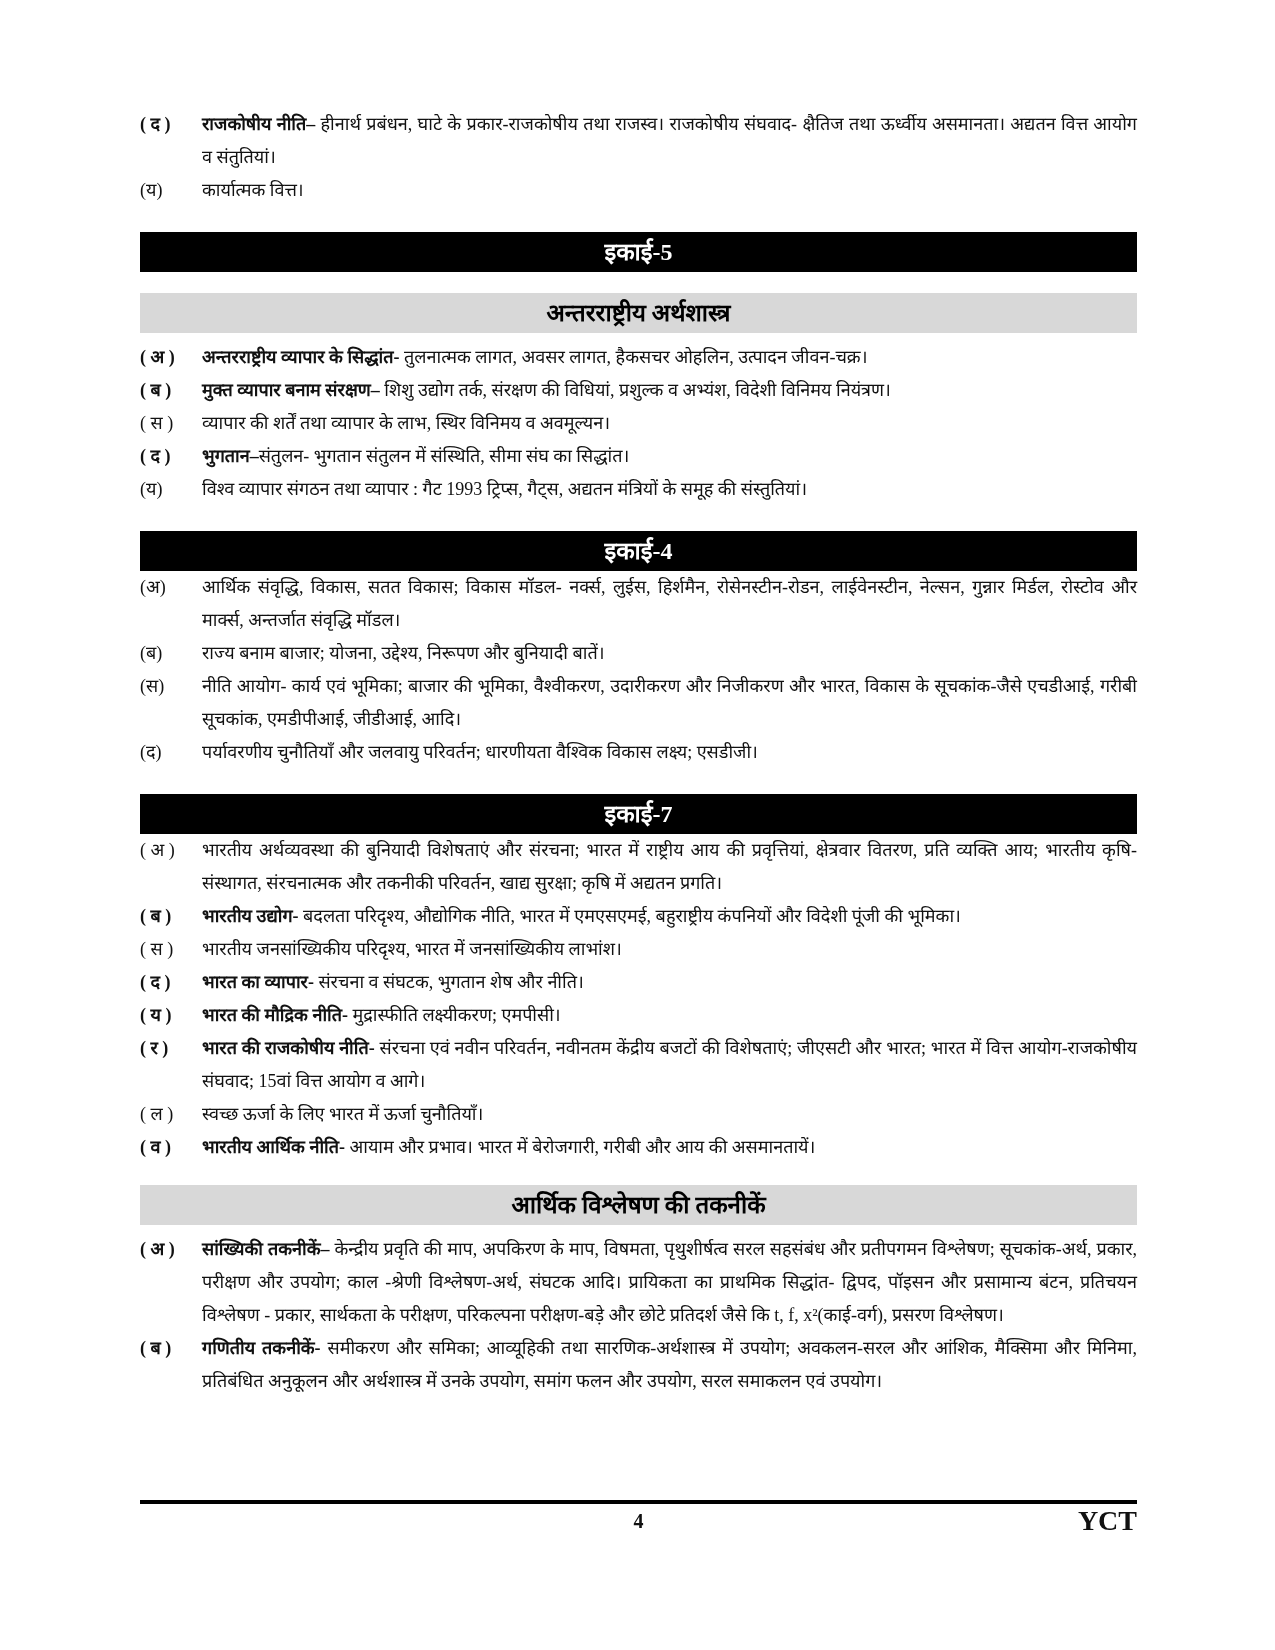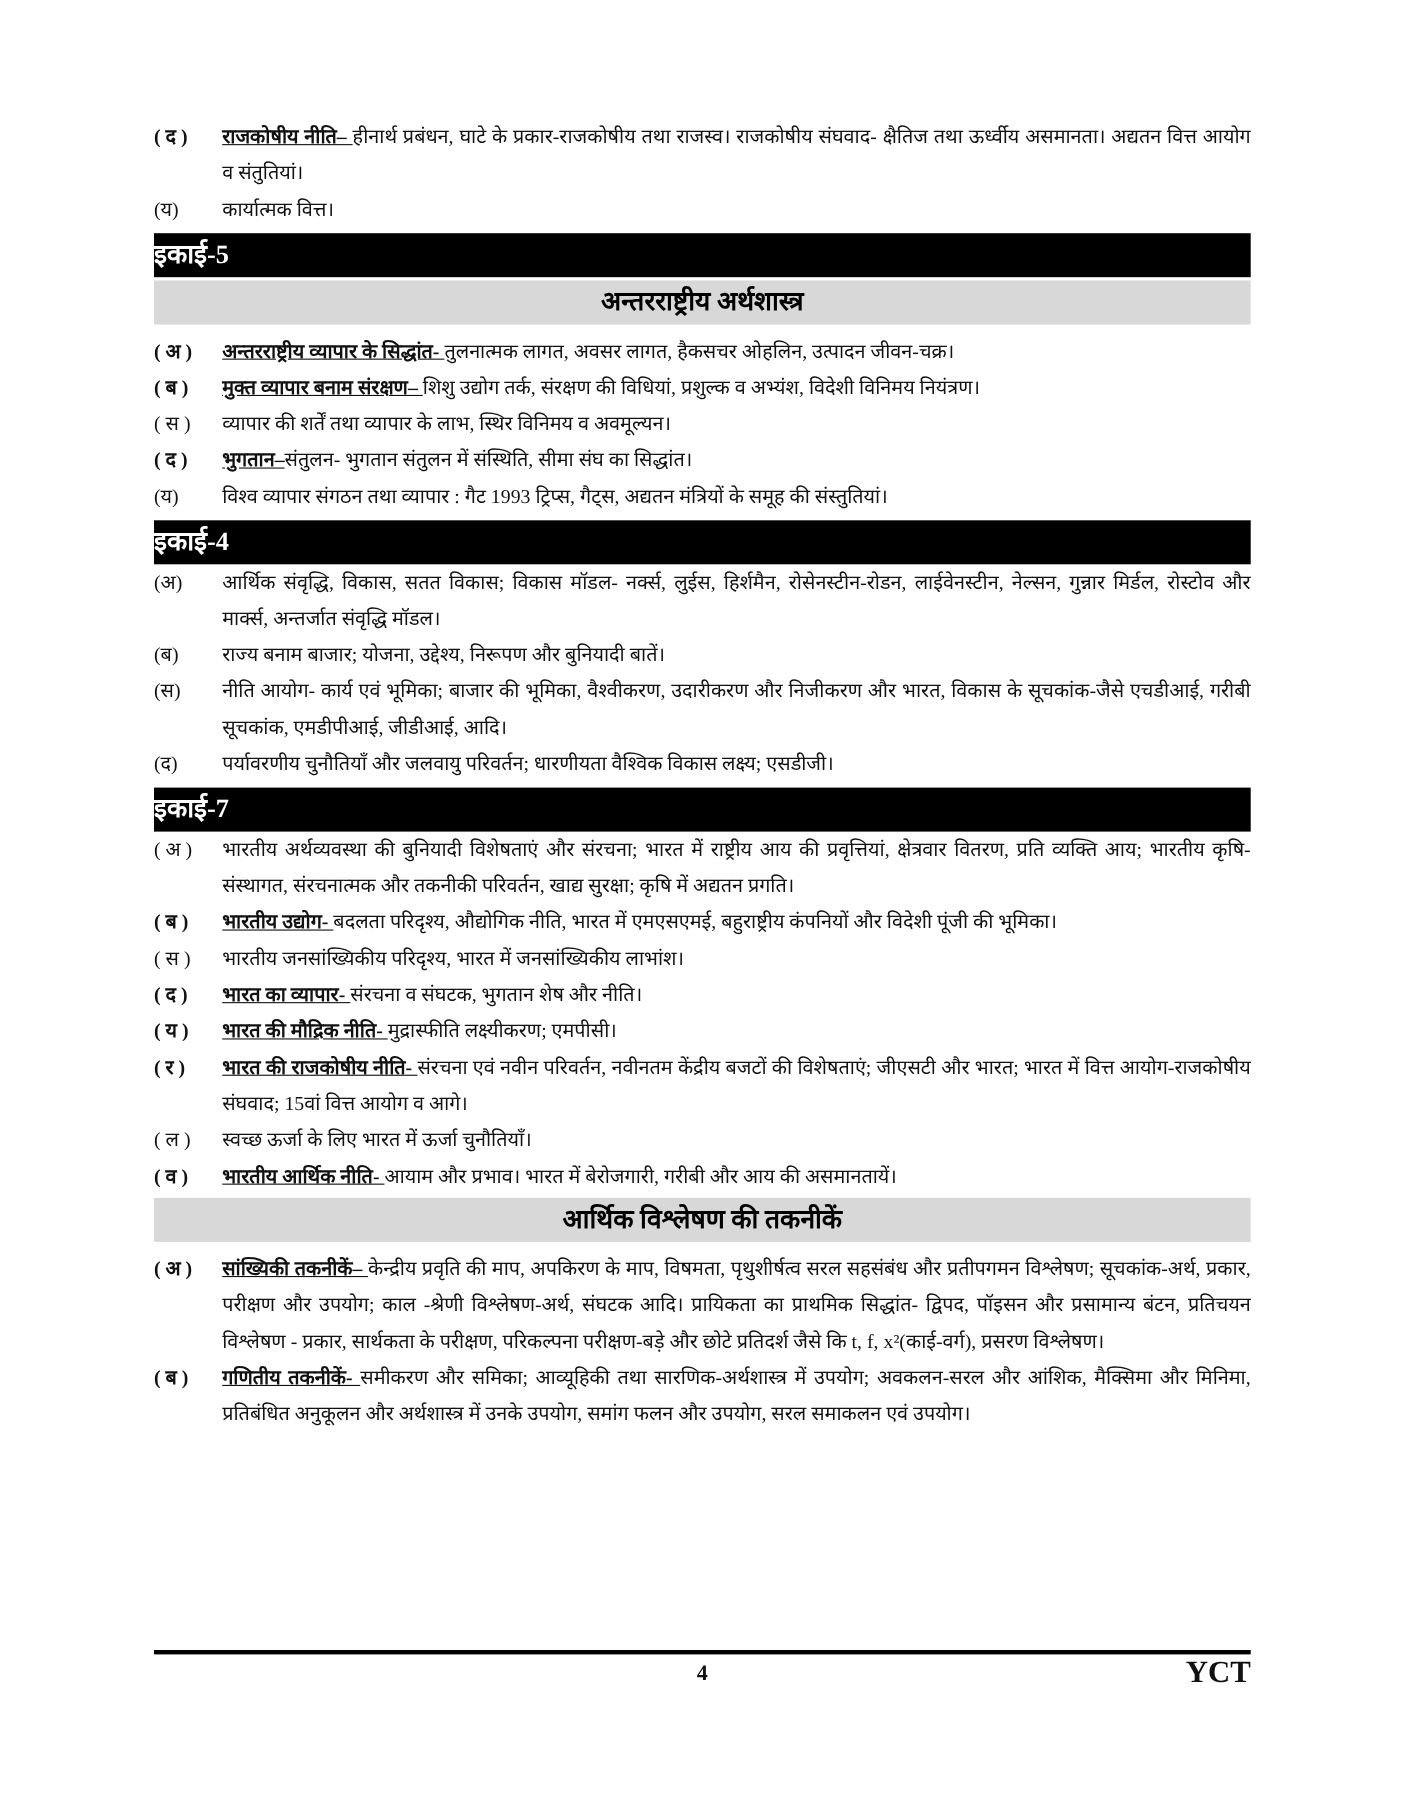--- a/index.html
+++ b/index.html
@@ -15,41 +15,41 @@
   #content{
     position:absolute;
     left:140px;top:108px;
     width:997px;
     font-size:18px;
     line-height:33px;
     text-align:justify;
   }
   .unit-bar{
     background:#000000;color:#ffffff;
-    text-align:left;font-weight:bold;
+    text-align:center;font-weight:bold;
     font-size:24px;line-height:28px;
     padding:6px 0;
-    margin-top:5px;
+    margin-top:25px;
   }
   .subject-bar{
     background:#d8d8d8;color:#000000;
     text-align:center;font-weight:bold;
     font-size:24px;line-height:28px;
     padding:6px 0;
-    margin-top:3px;
+    margin-top:21px;
     margin-bottom:8px;
   }
   .item{display:flex;}
   .item .label{
     flex:0 0 62px;
     white-space:nowrap;
   }
   .item .label.bold{font-weight:bold;}
   .item .text{flex:1;text-align:justify;}
-  .item .lead{font-weight:bold;text-decoration:underline;}
+  .item .lead{font-weight:bold;}
   .footer{
     position:absolute;
     left:140px;top:1500px;
     width:997px;
     background:#ffffff;
   }
   .footer-rule{
     border-top:4px solid #000000;
     width:100%;
     height:0;

